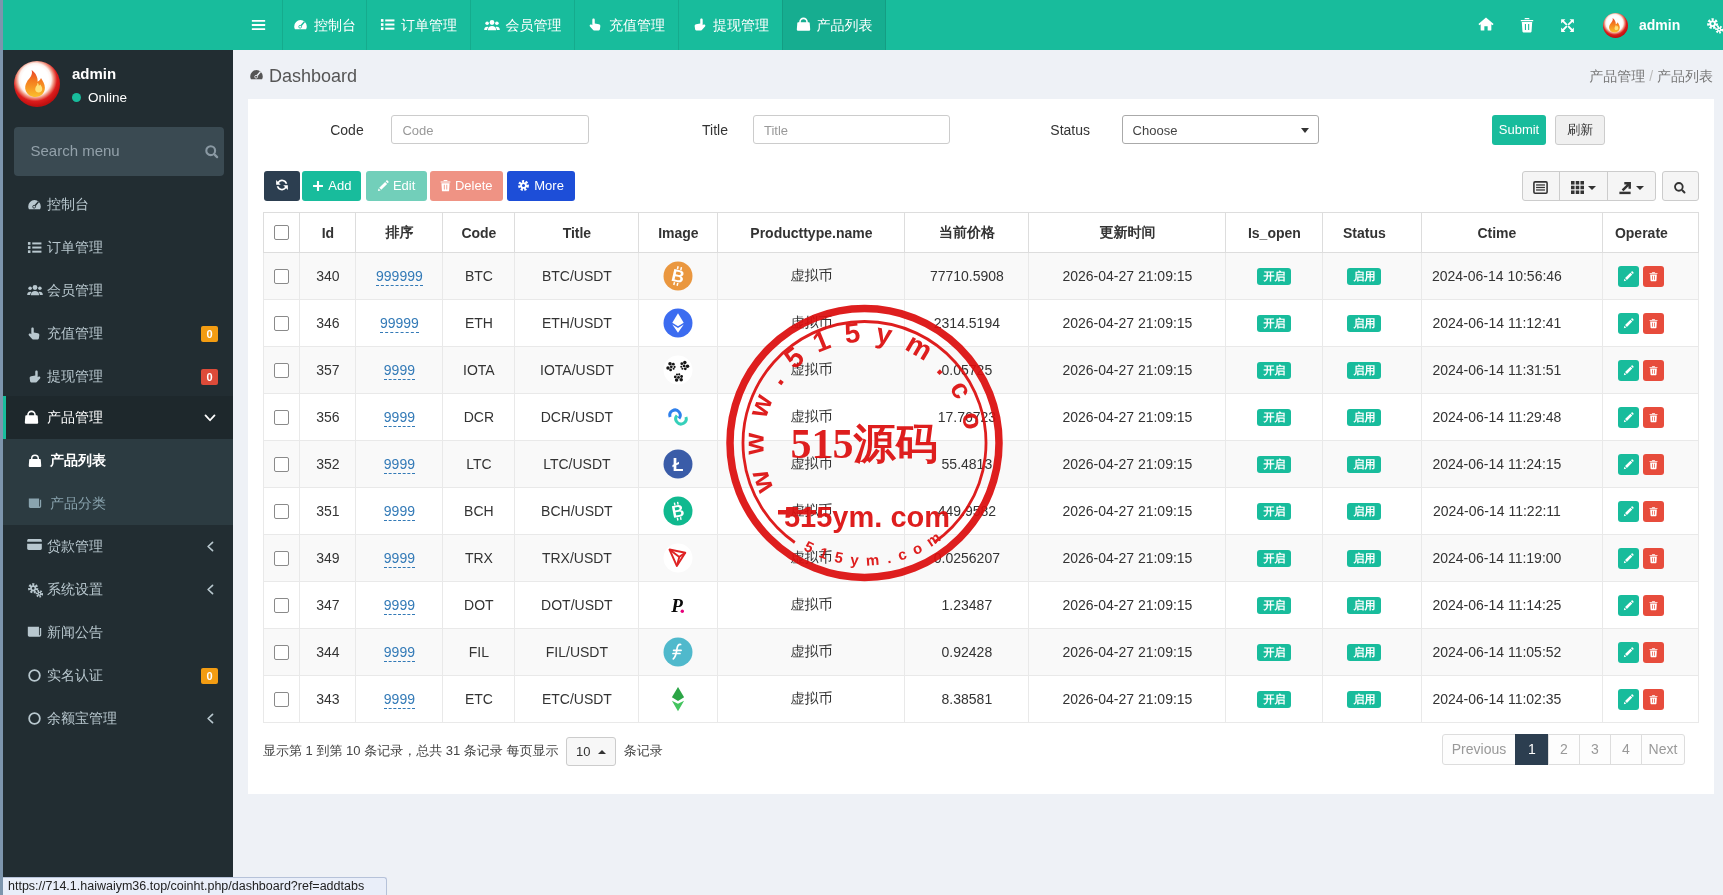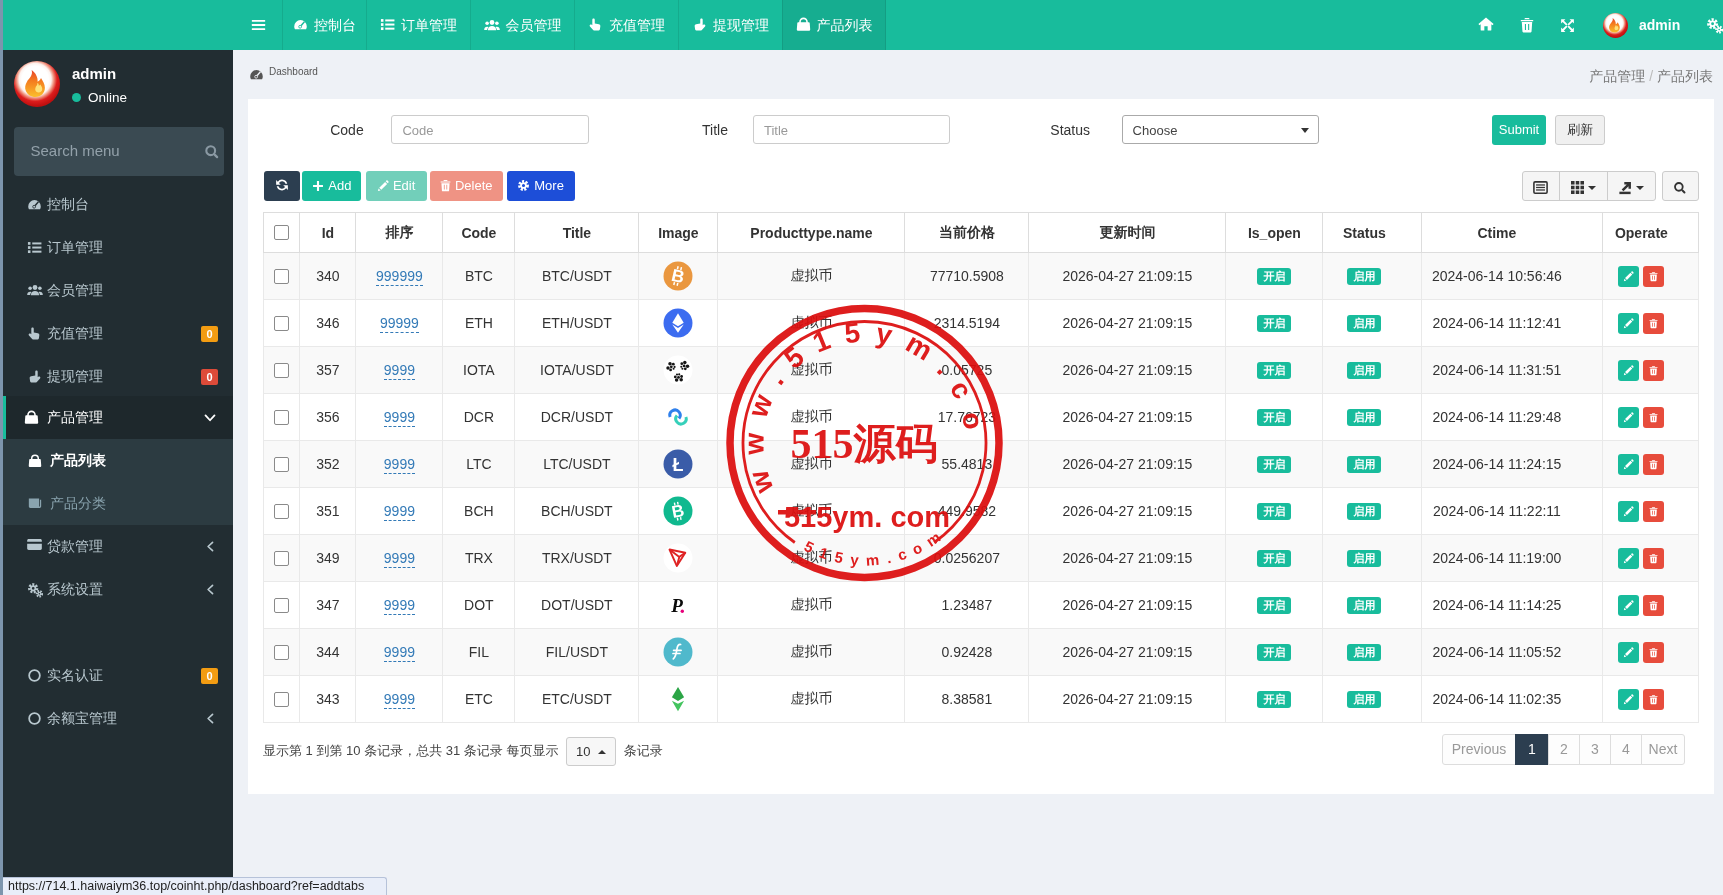--- a/index.html
+++ b/index.html
@@ -222,36 +222,39 @@
     <div class="sitem" style="top:518px"><span class="si"><svg width="16" height="16" viewBox="0 0 16 16" style="" xmlns="http://www.w3.org/2000/svg">
           <g fill="none" stroke="#b8c7ce">
             <circle cx="6.2" cy="6.3" r="3.7" stroke-width="2.9" stroke-dasharray="1.9 1.32"></circle>
             <circle cx="6.2" cy="6.3" r="2.2" stroke-width="1.7"></circle>
             <circle cx="12.4" cy="11.8" r="2.6" stroke-width="2.3" stroke-dasharray="1.45 1.1"></circle>
             <circle cx="12.4" cy="11.8" r="1.4" stroke-width="1.3"></circle>
           </g>
         </svg></span><span>系统设置</span><span class="schev"><svg width="11" height="11" viewBox="0 0 16 16" style="" xmlns="http://www.w3.org/2000/svg">
           <polyline points="11,2 4.5,8 11,14" fill="none" stroke="#b8c7ce" stroke-width="2.4" stroke-linecap="round" stroke-linejoin="round"></polyline>
         </svg></span></div>
+    <div class="sitem" style="top:561px"><span class="si"><svg width="15" height="13" viewBox="0 0 16 14" style="" xmlns="http://www.w3.org/2000/svg">
+          <path fill="#b8c7ce" d="M.8 1.8h12v8.9c0 .55.95.55.95 0V3.2h1.45v7.6c0 1.05-.85 1.9-1.9 1.9H2.5c-1 0-1.7-.85-1.7-1.9zM2.5 3.8h3.5v3.2H2.5zm4.7 0h3.8v1.25H7.2zm0 2h3.8v1.2H7.2zM2.5 8.3h8.5v1.25H2.5z"></path>
+        </svg></span><span>新闻公告</span></div>
     <div class="sitem" style="top:604px"><span class="si"><svg width="15" height="15" viewBox="0 0 16 16" style="" xmlns="http://www.w3.org/2000/svg">
           <circle cx="8" cy="8" r="5.7" fill="none" stroke="#b8c7ce" stroke-width="1.9"></circle>
         </svg></span><span>实名认证</span><span class="sbadge" style="background:#f39c12">0</span></div>
     <div class="sitem" style="top:647px"><span class="si"><svg width="15" height="15" viewBox="0 0 16 16" style="" xmlns="http://www.w3.org/2000/svg">
           <circle cx="8" cy="8" r="5.7" fill="none" stroke="#b8c7ce" stroke-width="1.9"></circle>
         </svg></span><span>余额宝管理</span><span class="schev"><svg width="11" height="11" viewBox="0 0 16 16" style="" xmlns="http://www.w3.org/2000/svg">
           <polyline points="11,2 4.5,8 11,14" fill="none" stroke="#b8c7ce" stroke-width="2.4" stroke-linecap="round" stroke-linejoin="round"></polyline>
         </svg></span></div>
 </div>
 
 <div class="abs" style="left:249px;top:67px;line-height:0"><svg width="15" height="15" viewBox="0 0 16 16" style="" xmlns="http://www.w3.org/2000/svg">
       <path fill="#555" d="M8 3.3a6.7 6.7 0 0 0-6.7 6.7c0 1.1.3 2.2.8 3.1h11.8c.5-.9.8-2 .8-3.1A6.7 6.7 0 0 0 8 3.3z"></path>
       <path stroke="#eef1f6" stroke-width="1.5" d="M7.6 10.4L12.2 5" fill="none"></path>
       <circle cx="7.6" cy="10.4" r="1.5" fill="#555" stroke="#eef1f6" stroke-width=".9"></circle>
     </svg></div>
-<div class="abs" style="left:269px;top:66px;font-size:10px;color:#555">Dashboard</div>
+<div class="abs" style="left:269px;top:66px;font-size:18px;color:#555">Dashboard</div>
 <div class="abs" style="right:10px;top:68px;font-size:14px;color:#777;white-space:nowrap">产品管理 <span style="color:#bbb">/</span> 产品列表</div>
 
 <div class="panel">
 
 <div class="abs flabel" style="left:37.7px;top:23px;width:78px;text-align:right">Code</div>
 <div class="abs finput" style="left:143.4px;top:16px;width:198px">
       <span>Code</span>
     </div>
 <div class="abs flabel" style="left:400px;top:23px;width:80px;text-align:right">Title</div>
 <div class="abs finput" style="left:505px;top:16px;width:197px">

